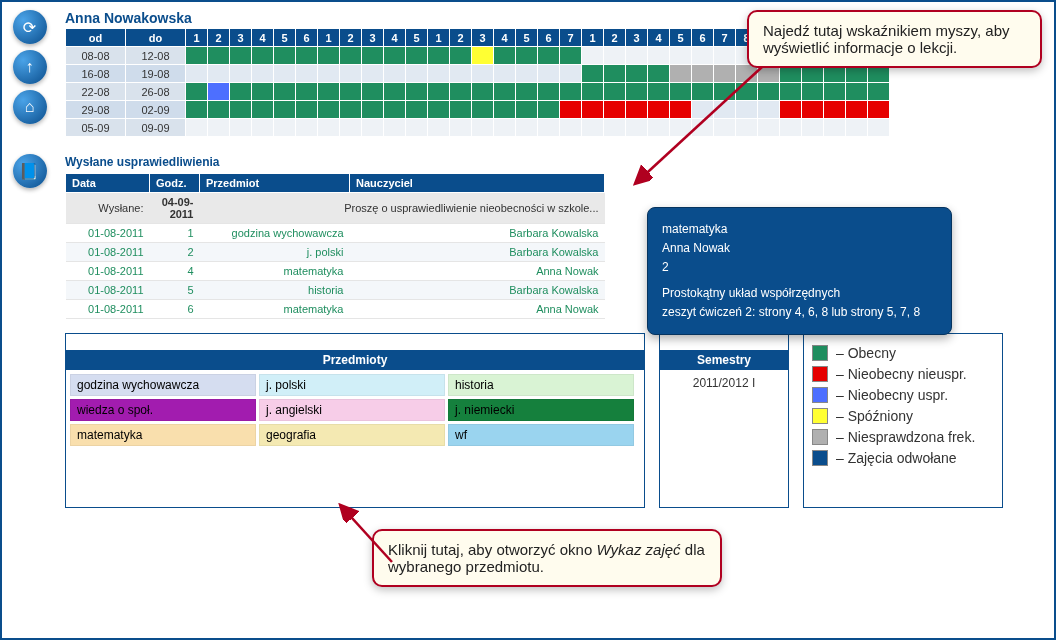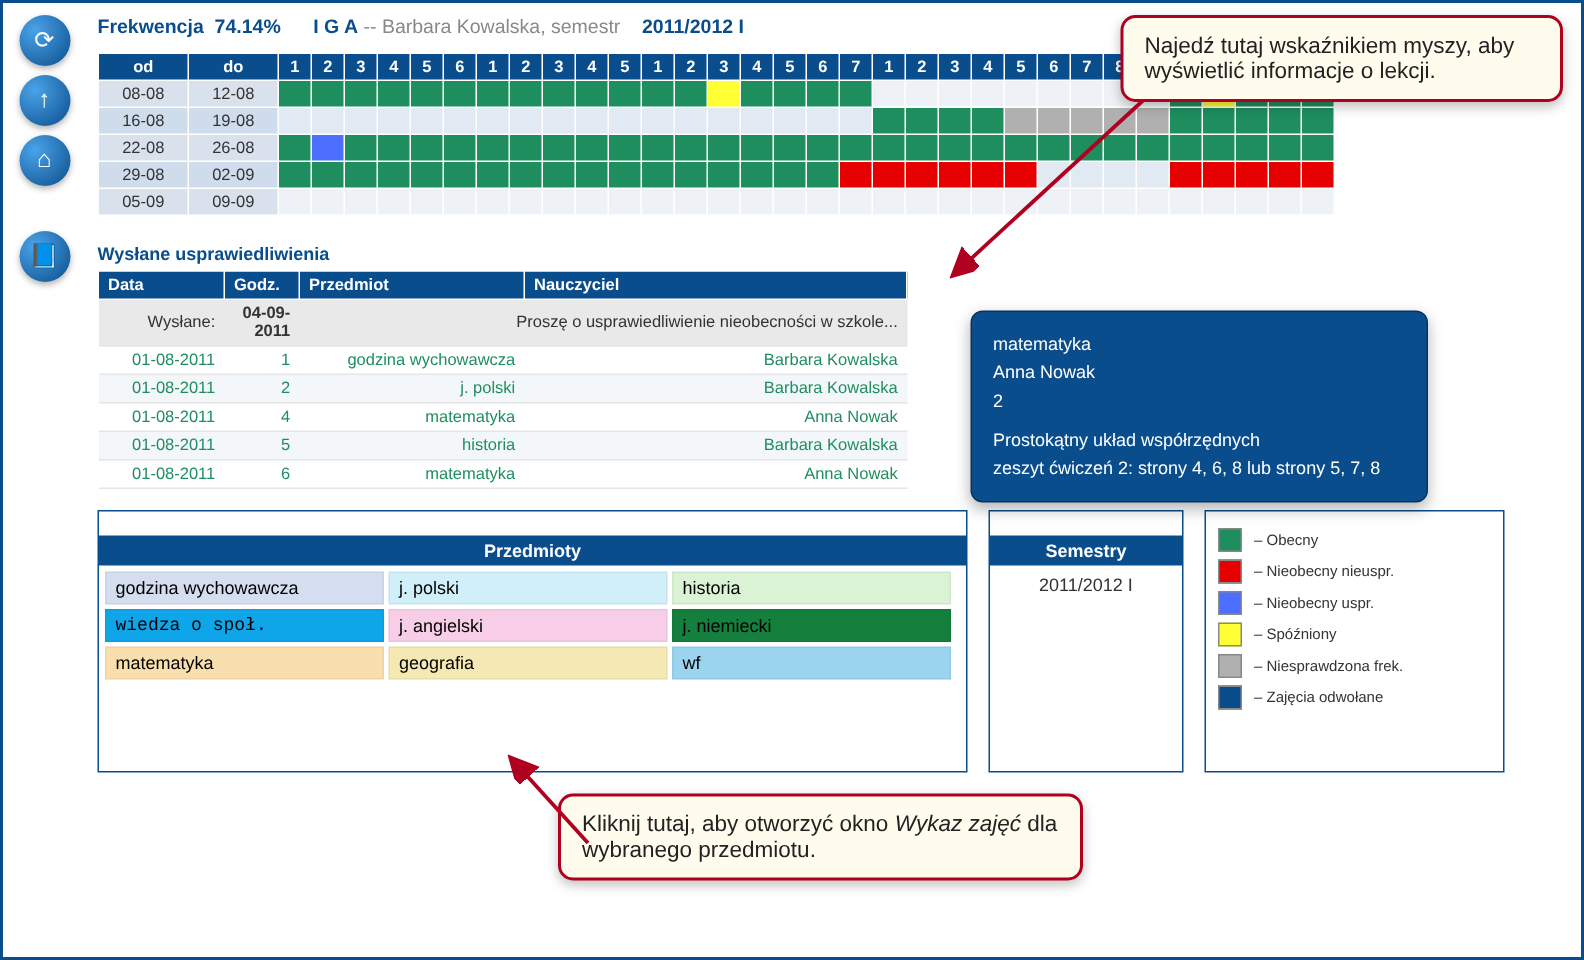--- a/index.html
+++ b/index.html
@@ -106,30 +106,30 @@
   .subjects-panel { width:580px; height: 175px;}
   .subjects-body { padding:4px; display:flex; flex-wrap:wrap; gap:3px 3px;}
   .subject-chip {
     width: 186px;
     padding:3px 6px;
     font-size:12px;
     cursor:pointer;
     border:1px solid rgba(0,0,0,0.05);
   }
   .c0{background:#d5ddf0;} .c1{background:#d1eff8;} .c2{background:#d9f3d4;}
-  .c3{background:#0ea5e9;font-family:Liberation Mono, monospace;} .c4{background:#f7cde8;} .c5{background:#15803d;}
+  .c3{background:#a21caf;} .c4{background:#f7cde8;} .c5{background:#15803d;}
   .c6{background:#f9dfad;} .c7{background:#d0d87e;} .c8{background:#f4e9b2;}
   .c9{background:#9ad4ef;}
 
   .semesters-panel { width:130px; height:175px;}
   .semesters-body { padding:6px; text-align:center; color:#333; }
 
   .legend-panel { width:200px; height:175px;}
   .legend-body { padding:6px 8px; }
-  .legend-row { display:flex; align-items:center; gap:8px; margin:5px 0; font-size:10px; color:#333;}
+  .legend-row { display:flex; align-items:center; gap:8px; margin:5px 0; font-size:14px; color:#333;}
   .legend-swatch { width:16px; height:16px; border:1px solid #888; }
 
   .tooltip-box {
     position:absolute;
     left:645px; top:205px;
     width:305px;
     background:#0a4d8c;
     color:#fff;
     border-radius:8px;
     border:1px solid #06345f;
@@ -174,30 +174,21 @@
     <div class="sidebar-btn">
         <span>⌂</span>
       </div>
     <div style="height:18px"></div>
     <div class="sidebar-btn">
         <span>📘</span>
       </div>
   </div>
 
   <div class="main">
-    <div class="subheader">
-      <b>Frekwencja</b>&nbsp;
-      <b>74.14%</b>
-      &nbsp;&nbsp;&nbsp;&nbsp;
-      <b>I G A</b>
-      <span class="grey">--</span>
-      <span class="grey">Barbara Kowalska, semestr</span>
-      &nbsp;&nbsp;
-      <b>2011/2012 I</b>
-    </div>
+    <div class="header-line">Anna Nowakowska</div>
 
     <table class="attendance-grid" id="attendance-grid">
         <tbody>
           <tr>
             <th class="hdr-dark col-date">od</th>
             <th class="hdr-dark col-date">do</th>
             <th class="hdr-num">1</th>
             <th class="hdr-num">2</th>
             <th class="hdr-num">3</th>
             <th class="hdr-num">4</th>

